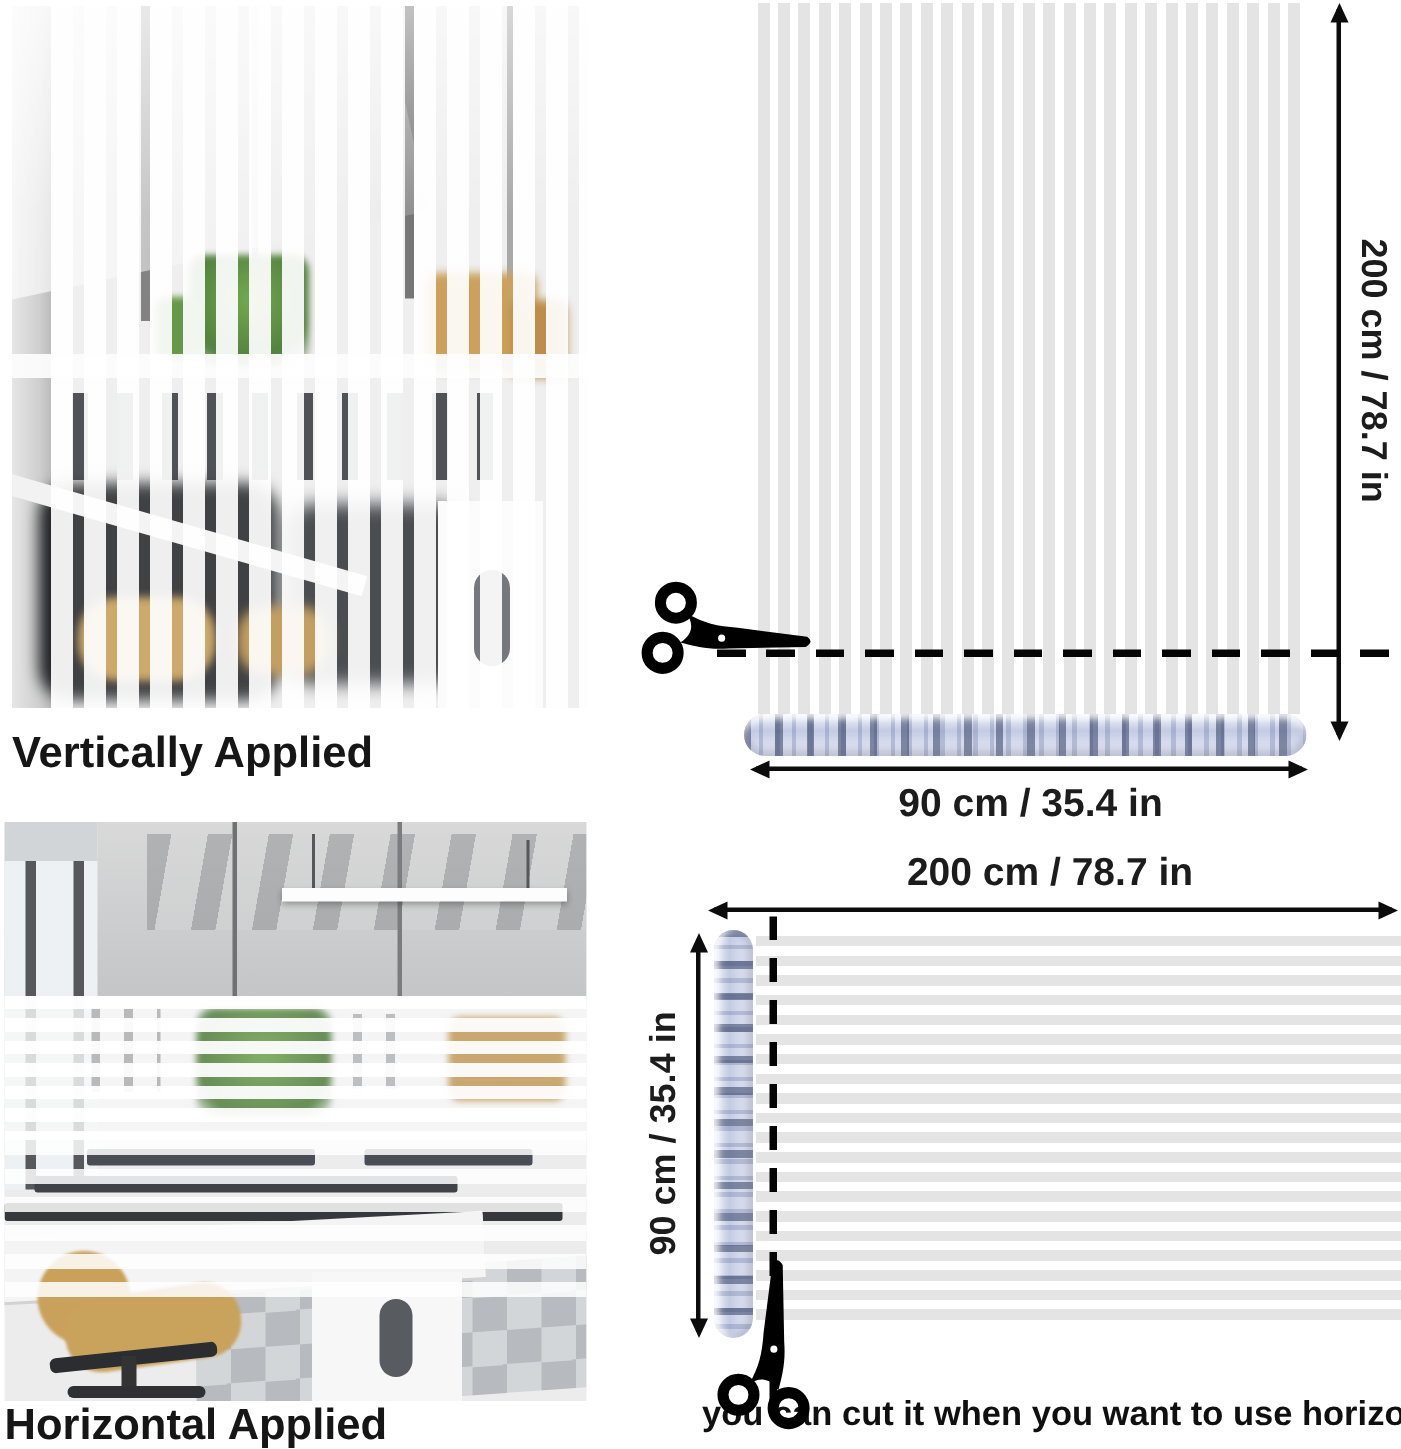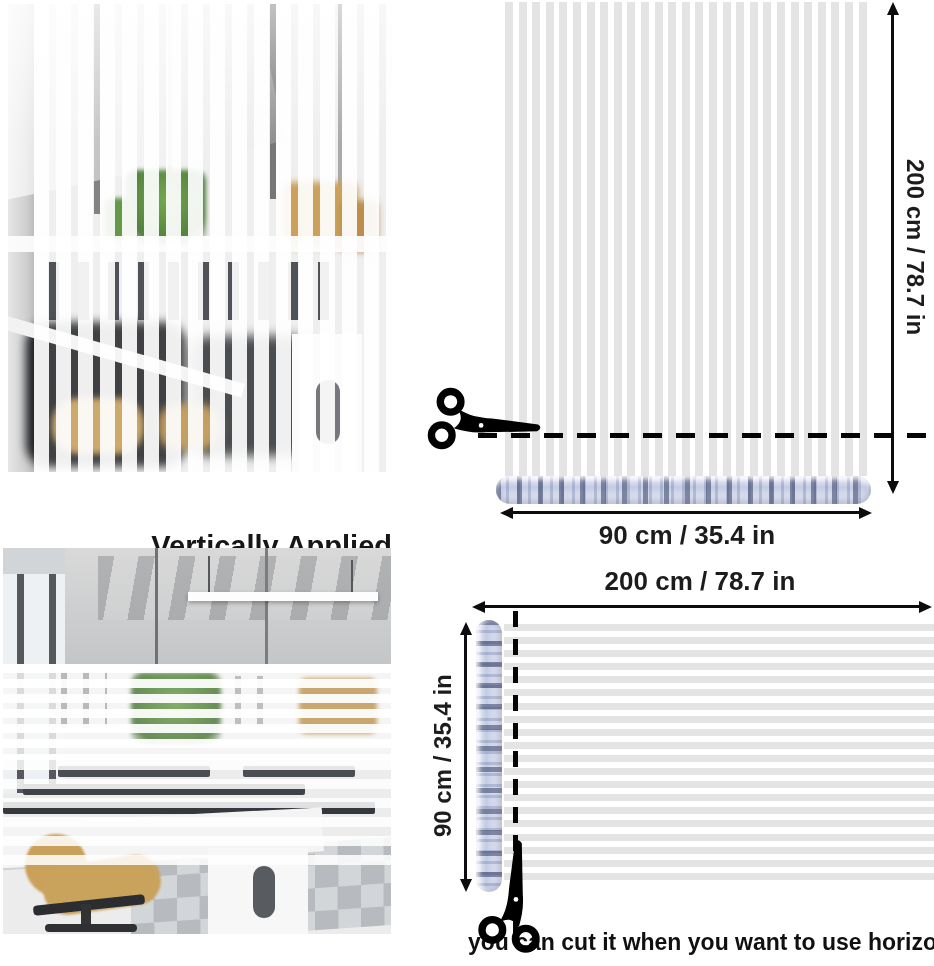--- a/index.html
+++ b/index.html
@@ -1,20 +1,20 @@
 <!DOCTYPE html>
 <html><head>
 <meta charset="utf-8">
 <style>
   html,body{margin:0;padding:0;background:#ffffff;}
   .canvas{position:relative;width:934px;height:966px;background:#ffffff;overflow:hidden;
           font-family:"Liberation Sans", sans-serif;color:#1c1c1c;}
 
   
-  .caption{position:absolute;text-align:right;font-weight:600;font-size:29px;color:#161616;margin-top:44px;}
+  .caption{position:absolute;text-align:left;font-weight:600;font-size:29px;color:#161616;}
   .dim-label{position:absolute;font-weight:600;font-size:26px;color:#1c1c1c;text-align:center;white-space:nowrap;}
   .dim-label-v{position:absolute;font-weight:600;font-size:24px;color:#1c1c1c;display:flex;
                align-items:center;justify-content:center;writing-mode:vertical-rl;white-space:nowrap;}
   .note{position:absolute;font-weight:600;font-size:23px;color:#101010;text-align:center;white-space:nowrap;}
 
   
   .varrow{position:absolute;width:3px;background:#0c0c0c;}
   .varrow::before{content:"";position:absolute;top:-4px;left:-4.5px;
     border-left:6px solid transparent;border-right:6px solid transparent;border-bottom:13px solid #0c0c0c;}
   .varrow::after{content:"";position:absolute;bottom:-4px;left:-4.5px;
@@ -201,20 +201,21 @@
     <div class="d ph-desk"></div>
     <div class="d ph-cab"></div>
     <div class="d ph-cabhandle"></div>
     <div class="d ph-seatback"></div>
     <div class="d ph-seat"></div>
     <div class="d ph-frame"></div>
     <div class="d ph-post"></div>
     <div class="d ph-base"></div>
     <div class="d ph-lowerstripes"></div>
   </div>
+  <div class="caption" style="left:3px;top:934px;width:388px;">Horizontal Applied</div>
 
   <div class="dim-label" style="left:520px;top:566px;width:360px;">200 cm / 78.7 in</div>
   <div class="harrow" style="left:476px;top:605px;width:452px;"></div>
 
   <div class="sheet-h"></div>
   <div class="dash-v"></div>
   <div class="roll-v"></div>
 
   <div class="varrow" style="left:464px;top:626px;height:262px;"></div>
   <div class="dim-label-v" style="left:427px;top:620px;height:272px;width:32px;transform:rotate(180deg);">90 cm / 35.4 in</div>

